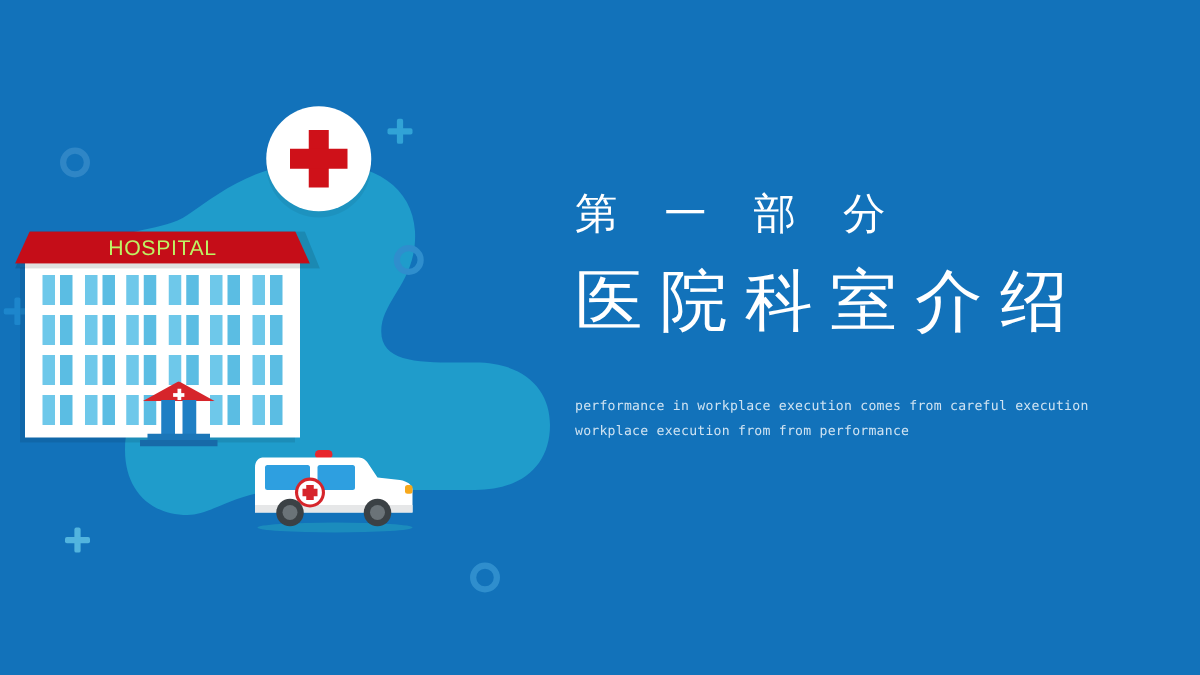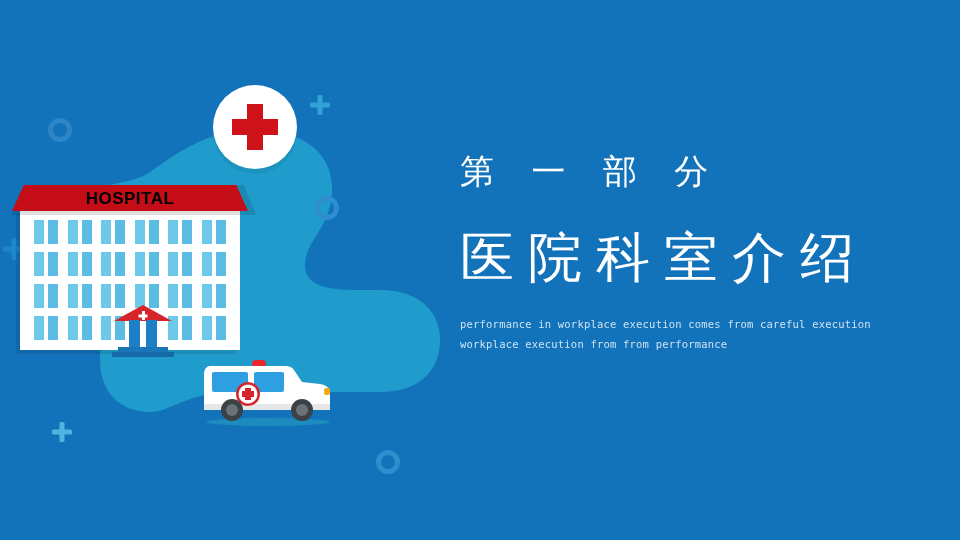--- a/index.html
+++ b/index.html
@@ -82,23 +82,23 @@
   .roof-label {
     position: absolute;
     left: 12px;
     top: 186px;
     width: 236px;
     height: 26px;
     z-index: 4;
     display: flex;
     align-items: center;
     justify-content: center;
-    color: #000000;
+    color: #bef264;
     font-size: 17px;
-    font-weight: bold;
+    font-weight: normal;
     letter-spacing: 0.5px;
   }
   .windows {
     position: absolute;
     inset: 0;
     padding: 10px 14px;
     box-sizing: border-box;
     display: flex;
     flex-direction: column;
     justify-content: space-between;
@@ -212,24 +212,24 @@
     font-weight: 400;
     white-space: nowrap;
   }
   .title-sub {
     color: #ffffff;
     font-size: 54px;
     line-height: 70px;
     letter-spacing: 14px;
     font-weight: 400;
     white-space: nowrap;
-    margin-top: 20px;
+    margin-top: 4px;
   }
   .desc {
-    margin-top: 22px;
+    margin-top: 39px;
     color: #cfe3f2;
     font-family: "DejaVu Sans Mono", "Liberation Mono", monospace;
     font-size: 10.5px;
     line-height: 20px;
     letter-spacing: 0.2px;
   }
   .desc div { white-space: nowrap; }
 </style>
 </head>
 <body>

